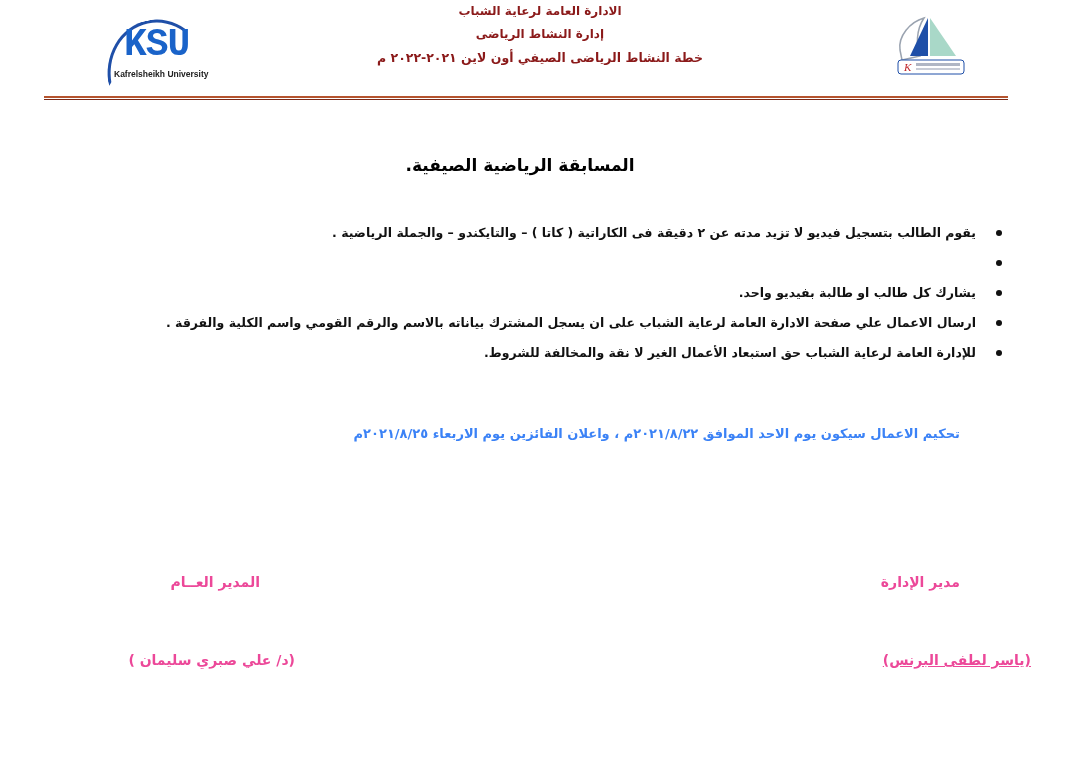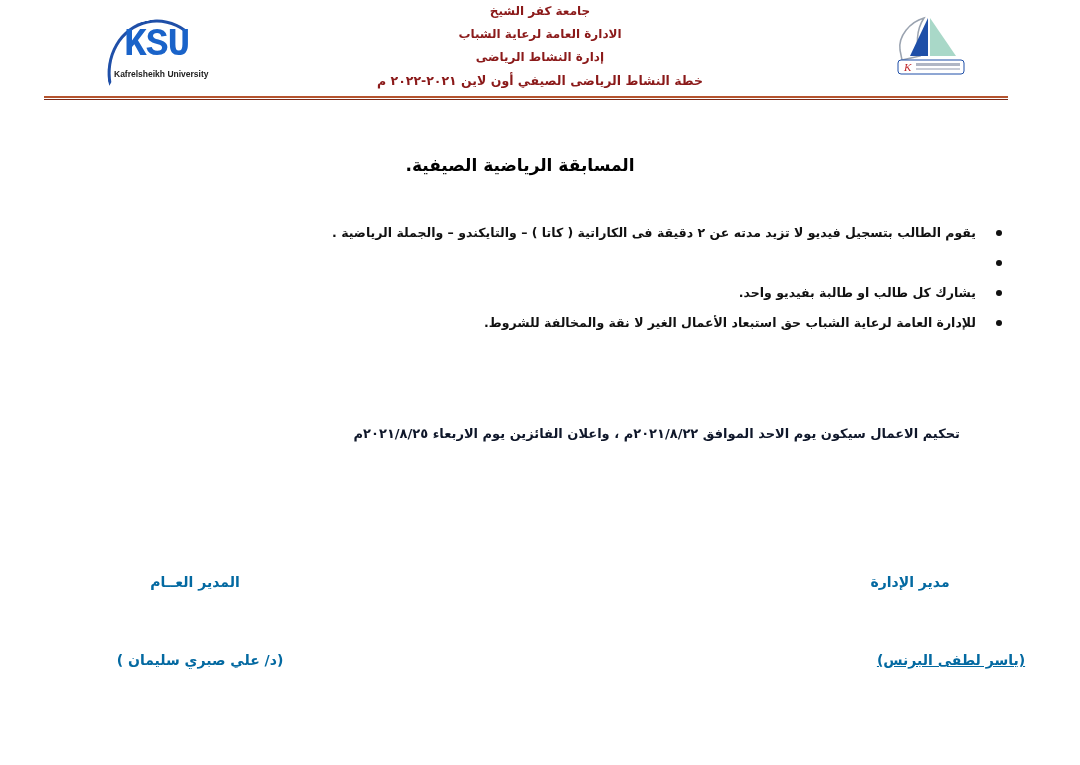--- a/index.html
+++ b/index.html
@@ -30,23 +30,23 @@
 
   
   .title { left:380px; top:155px; width:280px; text-align:center; direction:rtl;
            font-weight:bold; font-size:17px; color:#000; }
 
   .bullets { right:78px; top:222px; width:760px; direction:rtl; margin:0; padding:0; list-style:none; }
   .bullets li { height:30px; line-height:22px; font-size:12.5px; font-weight:bold; color:#111;
                 position:relative; padding-right:26px; white-space:nowrap; }
   .bullets li .dot { position:absolute; right:0; top:8px; width:6px; height:6px; border-radius:50%; background:#111; }
 
-  .judging { right:120px; top:426px; direction:rtl; font-weight:bold; font-size:13px; color:#0f172a; white-space:nowrap; }
+  .judging { right:120px; top:426px; direction:rtl; font-weight:bold; font-size:13px; color:#3b82f6; white-space:nowrap; }
 
-  .sig { direction:rtl; font-weight:bold; font-size:14px; color:#0369a1; white-space:nowrap; text-align:center; }
+  .sig { direction:rtl; font-weight:bold; font-size:14px; color:#ec4899; white-space:nowrap; }
   .sig-right-title { left:860px; top:574px; width:100px; }
   .sig-right-name { left:871px; top:652px; width:160px;text-decoration:underline; }
   .sig-left-title { left:130px; top:574px; width:130px; }
   .sig-left-name { left:105px; top:652px; width:190px; }
 </style>
 </head>
 <body>
 
 <div class="abs logo-ksu">
   <div class="arc"></div>
@@ -60,37 +60,37 @@
     <polygon points="38,2 38,40 20,40" fill="#1f4fa8"></polygon>
     <polygon points="40,2 40,40 66,40" fill="#a9d8c8"></polygon>
     <rect x="8" y="44" width="66" height="14" rx="3" fill="#fff" stroke="#1f4fa8" stroke-width="1"></rect>
     <text x="14" y="55" font-family="Liberation Serif, serif" font-size="11" font-style="italic" fill="#c0282d">K</text>
     <rect x="26" y="47" width="44" height="3" fill="#b0b6c4"></rect>
     <rect x="26" y="52" width="44" height="2" fill="#c8ccd6"></rect>
   </svg>
 </div>
 
 <div class="abs header-lines">
-  <div class="hl">جامعة كفر الشيخ</div>
   <div class="hl">الادارة العامة لرعاية الشباب</div>
   <div class="hl">إدارة النشاط الرياضى</div>
   <div class="hl plan">خطة النشاط الرياضى الصيفي أون لاين ٢٠٢١-٢٠٢٢ م</div>
 </div>
 
 <div class="abs divider">
   <div class="l1"></div>
     <div class="l2"></div>
 </div>
 
 <div class="abs title">المسابقة الرياضية الصيفية.</div>
 
 <ul class="abs bullets">
   <li><span class="dot"></span><span>يقوم الطالب بتسجيل فيديو لا تزيد مدته عن ٢ دقيقة فى الكاراتية ( كاتا ) – والتايكندو – والجملة الرياضية .</span></li>
   <li><span class="dot"></span></li>
   <li><span class="dot"></span><span>يشارك كل طالب او طالبة بفيديو واحد.</span></li>
+  <li><span class="dot"></span><span>ارسال الاعمال علي صفحة الادارة العامة لرعاية الشباب على ان يسجل المشترك بياناته بالاسم والرقم القومي واسم الكلية والفرقة .</span></li>
   <li><span class="dot"></span><span>للإدارة العامة لرعاية الشباب حق استبعاد الأعمال الغير لا نقة والمخالفة للشروط.</span></li>
 </ul>
 
 <div class="abs judging">تحكيم الاعمال سيكون يوم الاحد الموافق ٢٠٢١/٨/٢٢م ، واعلان الفائزين يوم الاربعاء ٢٠٢١/٨/٢٥م</div>
 
 <div class="abs sig sig-right-title">مدير الإدارة</div>
 <div class="abs sig sig-right-name">(ياسر لطفى البرنس)</div>
 <div class="abs sig sig-left-title">المدير العــام</div>
 <div class="abs sig sig-left-name">(د/ علي صبري سليمان )</div>
 

